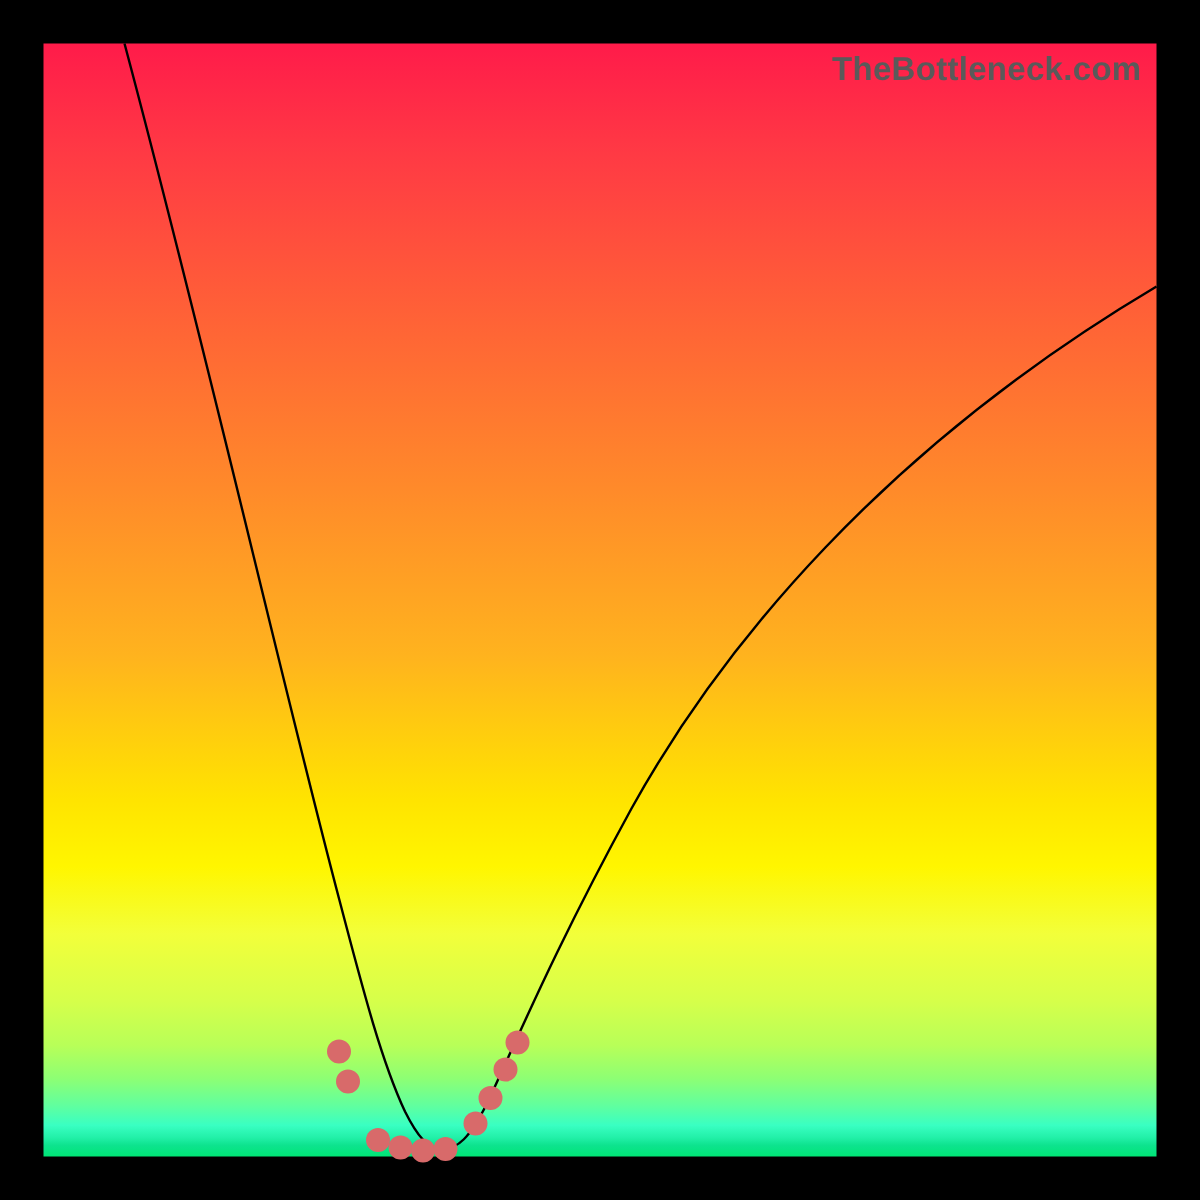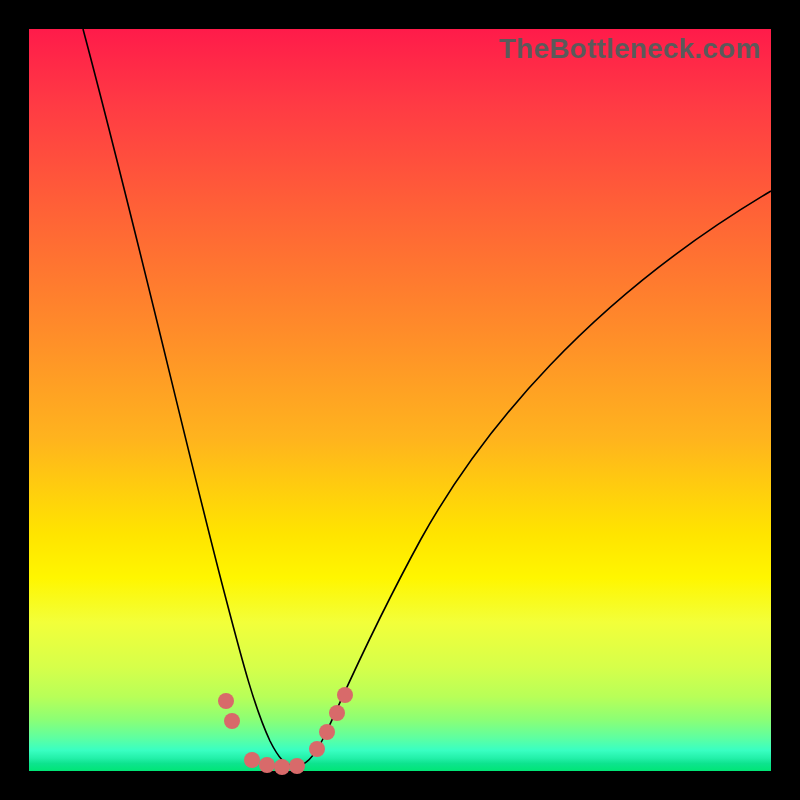--- a/index.html
+++ b/index.html
@@ -43,21 +43,21 @@
       #39ffc2 97.2%,
       #22f0a8 98.3%,
       #0de38e 99%,
       #00e676 100%
     );
   }
   .watermark {
     position: absolute;
     top: 4px;
     right: 10px;
-    font-size: 28px;
+    font-size: 22px;
     font-weight: 600;
     color: #5a5a5a;
     letter-spacing: 0.2px;
     user-select: none;
   }
   svg.overlay {
     position: absolute;
     left: 0;
     top: 0;
     width: 742px;

